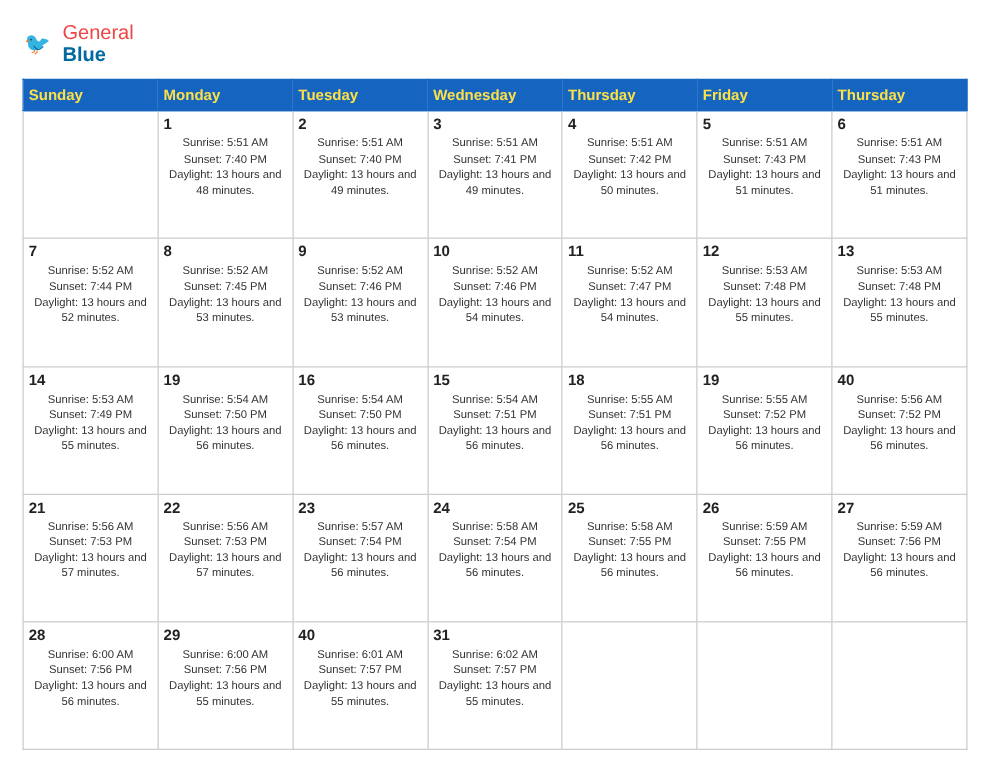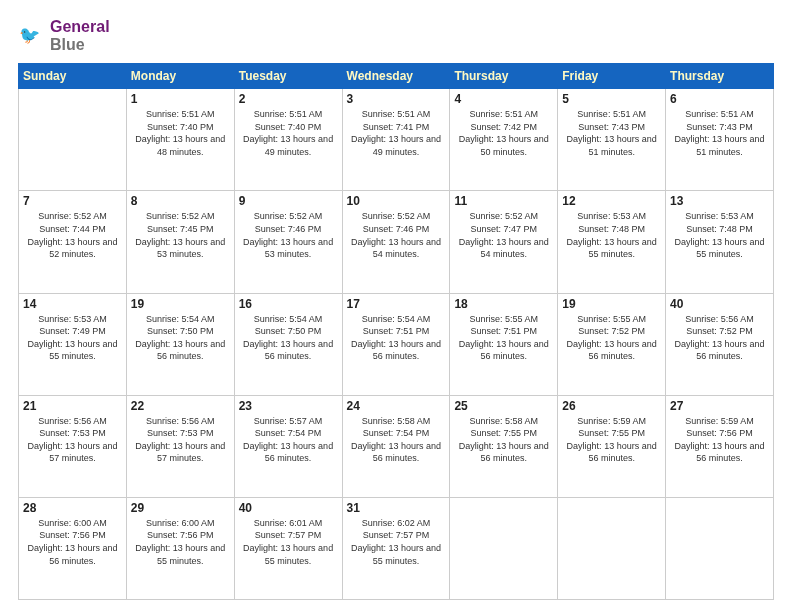--- a/index.html
+++ b/index.html
@@ -52,21 +52,21 @@
     }
     .calendar {
       flex: 1;
       border: 1px solid #ccc;
       border-collapse: collapse;
       width: 100%;
       table-layout: fixed;
     }
     .calendar th {
       background-color: #1565c0;
-      color: #fef9c3;
+      color: #fde047;
       font-size: 12px;
       font-weight: bold;
       padding: 5px 4px;
       text-align: left;
       border: 1px solid #1565c0;
     }
     .calendar td {
       border: 1px solid #ccc;
       vertical-align: top;
       padding: 3px 4px;
@@ -96,22 +96,22 @@
 <body>
 
 <div class="page">
   <div class="header">
     <div class="logo">
       <div class="logo-wrapper">
         <svg class="logo-bird-svg" viewBox="0 0 36 36">
           <text x="2" y="24" font-size="22" fill="#1565c0">🐦</text>
         </svg>
         <div>
-          <div style="font-size:16px;font-weight:bold;color:#701a75;line-height:1.1;">General</div>
-          <div style="font-size:16px;font-weight:bold;color:#737373;line-height:1.1;">Blue</div>
+          <div style="font-size:16px;font-weight:normal;color:#ef4444;line-height:1.1;">General</div>
+          <div style="font-size:16px;font-weight:bold;color:#0369a1;line-height:1.1;">Blue</div>
         </div>
       </div>
     </div>
     <div class="title-block">
       <div class="main-title"></div>
       <div class="subtitle"></div>
     </div>
   </div>
 
   <table class="calendar">
@@ -191,21 +191,21 @@
           </td>
           <td>
             <span class="day-num">19</span>
             <div class="day-info">Sunrise: 5:54 AM<br>Sunset: 7:50 PM<br>Daylight: 13 hours and 56 minutes.</div>
           </td>
           <td>
             <span class="day-num">16</span>
             <div class="day-info">Sunrise: 5:54 AM<br>Sunset: 7:50 PM<br>Daylight: 13 hours and 56 minutes.</div>
           </td>
           <td>
-            <span class="day-num">17</span>
+            <span class="day-num">15</span>
             <div class="day-info">Sunrise: 5:54 AM<br>Sunset: 7:51 PM<br>Daylight: 13 hours and 56 minutes.</div>
           </td>
           <td>
             <span class="day-num">18</span>
             <div class="day-info">Sunrise: 5:55 AM<br>Sunset: 7:51 PM<br>Daylight: 13 hours and 56 minutes.</div>
           </td>
           <td>
             <span class="day-num">19</span>
             <div class="day-info">Sunrise: 5:55 AM<br>Sunset: 7:52 PM<br>Daylight: 13 hours and 56 minutes.</div>
           </td>

